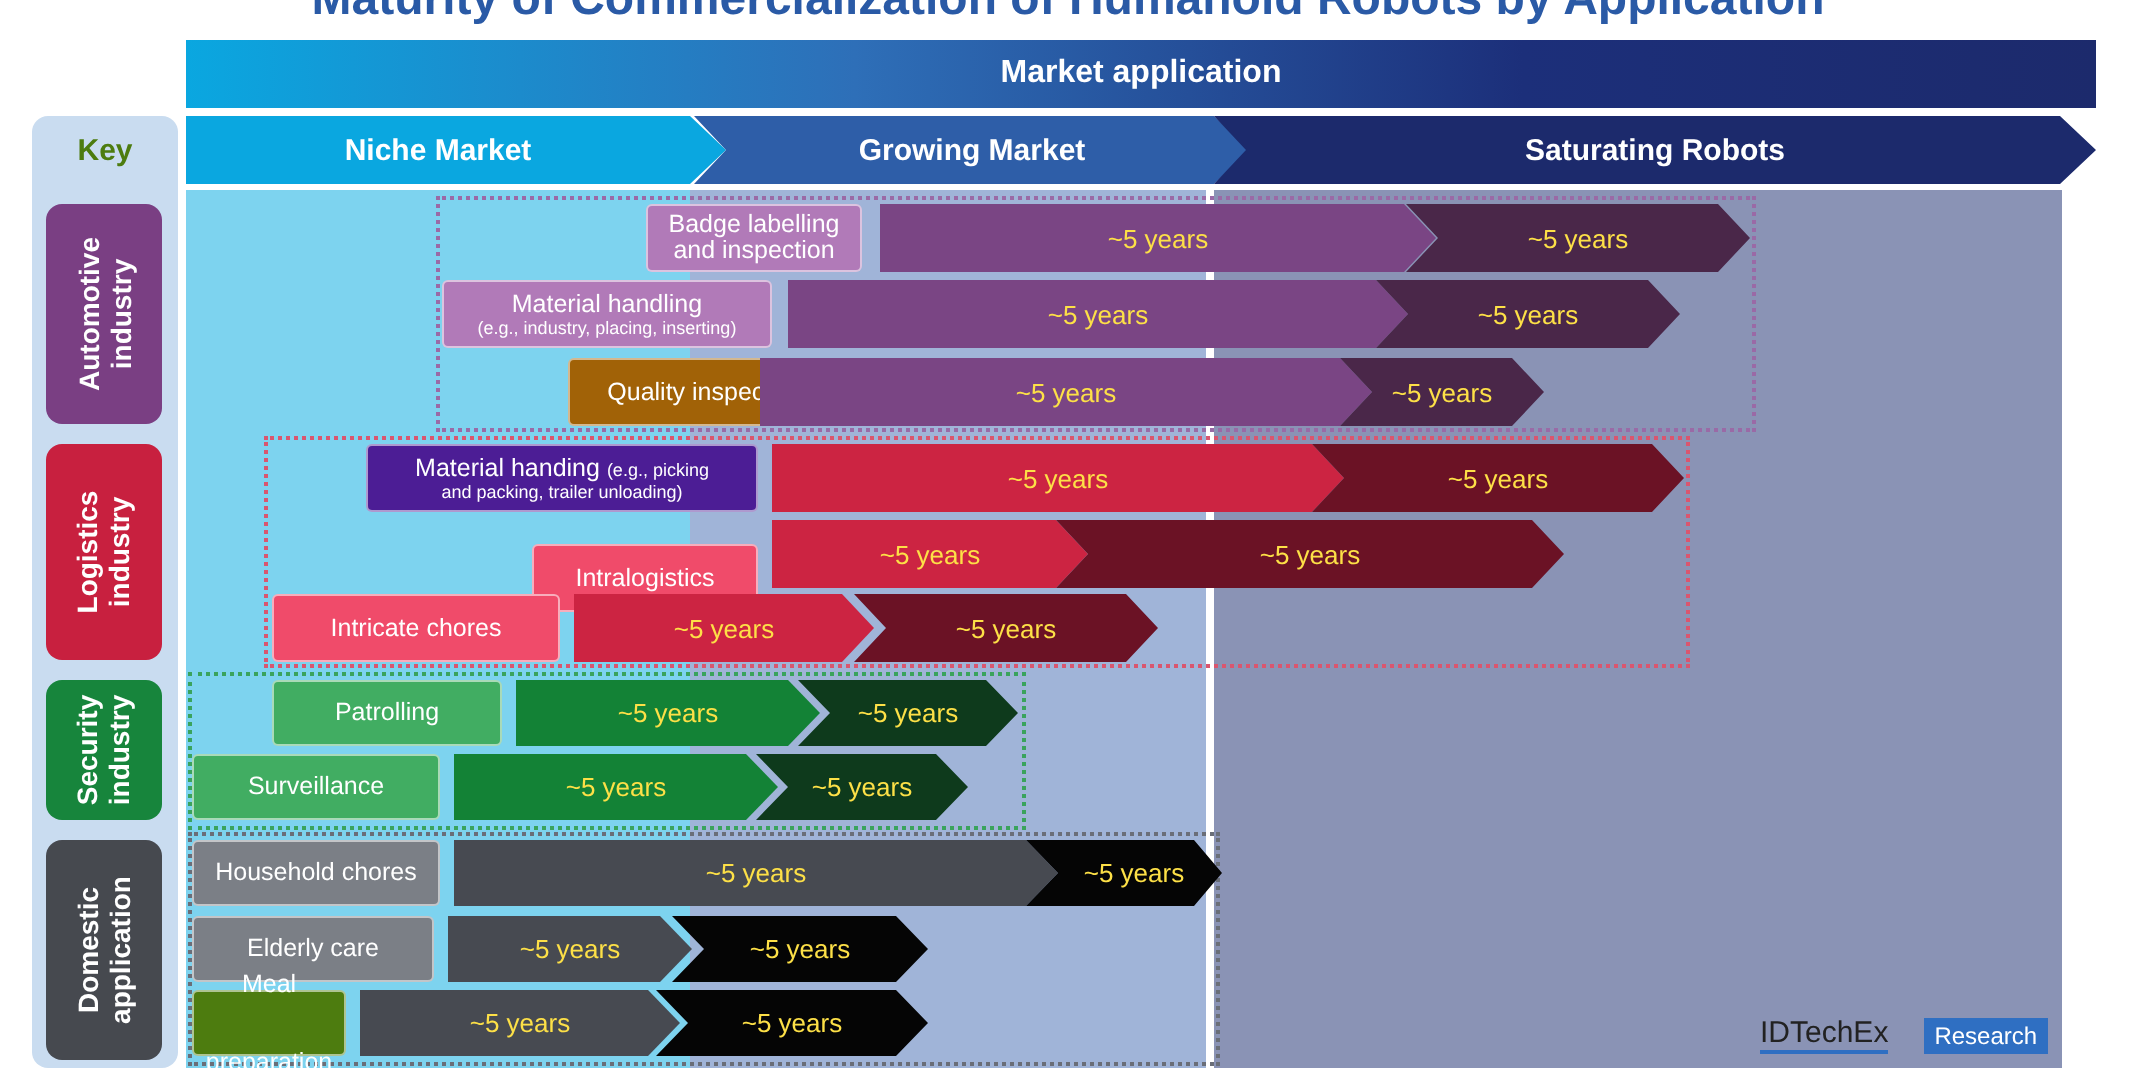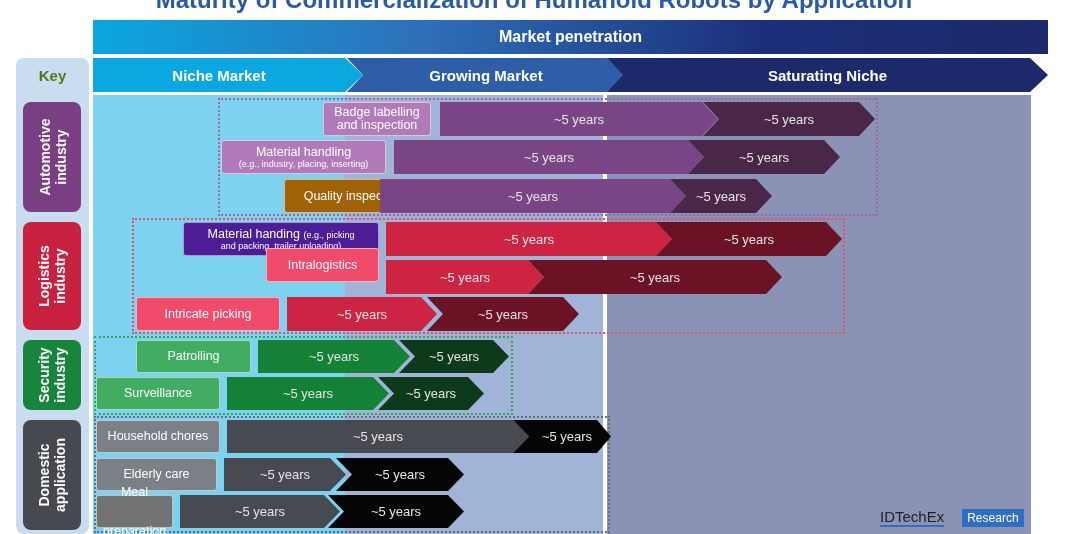--- a/index.html
+++ b/index.html
@@ -10,45 +10,45 @@
   .stage{top:58px;height:34px;color:#fff;font-weight:bold;font-size:15px;display:flex;align-items:center;justify-content:center;}
   .col-bg{top:95px;height:439px;}
   .divider{top:95px;height:439px;width:4px;background:#fff;}
   .keypanel{left:16px;top:58px;width:73px;height:476px;background:#c9dcf0;border-radius:8px;}
   .key-title{left:16px;top:58px;width:73px;height:34px;display:flex;align-items:center;justify-content:center;font-weight:bold;color:#4d7c0f;font-size:15px;}
   .keybox{left:23px;width:58px;border-radius:8px;display:flex;align-items:center;justify-content:center;}
   .keybox span{transform:rotate(-90deg);white-space:nowrap;color:#fff;font-weight:bold;font-size:14px;text-align:center;line-height:16px;}
   .group{border:2px dotted;}
   .label{border-radius:3px;color:#fff;font-size:12.5px;display:flex;flex-direction:column;align-items:center;justify-content:center;text-align:center;line-height:13px;border:1px solid rgba(255,255,255,.55);}
   .label small{font-size:9px;line-height:10px;}
-  .bar{color:#e5e5e5;font-size:13px;display:flex;align-items:center;justify-content:center;}
+  .bar{color:#fde047;font-size:13px;display:flex;align-items:center;justify-content:center;}
   .logo{left:880px;top:509px;display:flex;align-items:center;gap:5px;}
   .logo .id{font-size:15px;color:#222;border-bottom:2px solid #2f6fc2;line-height:16px;}
   .logo .rs{background:#2f6fc2;color:#fff;font-size:12px;padding:2px 5px;margin-left:13px;}
 </style>
 </head>
 <body>
 
 <div class="abs title">Maturity of Commercialization of Humanoid Robots by Application</div>
 
 <div class="abs col-bg" style="left:93px;width:252px;background:#7dd3ef;"></div>
 <div class="abs col-bg" style="left:345px;width:260px;background:#a0b4d8;"></div>
 <div class="abs col-bg" style="left:605px;width:426px;background:#8a93b5;"></div>
 <div class="abs divider" style="left:603px;"></div>
 
-<div class="abs penetration">Market penetration</div>
+<div class="abs penetration">Market application</div>
 
 <div class="abs stage" style="left:93px;width:270px;background:#0aa7e0;clip-path:polygon(0 0,252px 0,270px 50%,252px 100%,0 100%);">
   <span style="margin-right:18px">Niche Market</span>
 </div>
 <div class="abs stage" style="left:347px;width:278px;background:#2e5ea8;clip-path:polygon(0 0,260px 0,278px 50%,260px 100%,0 100%,16px 50%);">
   <span>Growing Market</span>
 </div>
 <div class="abs stage" style="left:607px;width:441px;background:#1c2a6c;clip-path:polygon(0 0,423px 0,441px 50%,423px 100%,0 100%,16px 50%);">
-  <span>Saturating Niche</span>
+  <span>Saturating Robots</span>
 </div>
 
 <div class="abs keypanel"></div>
 <div class="abs key-title">Key</div>
 <div class="abs keybox" style="top:102px;height:110px;background:#7a3f83;">
   <span><span>Automotive</span><br><span>industry</span></span>
 </div>
 <div class="abs keybox" style="top:222px;height:108px;background:#c8203f;">
   <span><span>Logistics</span><br><span>industry</span></span>
 </div>
@@ -100,32 +100,32 @@
   <span><span>Material handing</span> <small>(e.g., picking</small></span>
     <small>and packing, trailer unloading)</small>
 </div>
 <div class="abs bar" style="left:386px;top:222px;width:286px;height:34px;background:#cc2442;clip-path:polygon(0 0,270px 0,286px 50%,270px 100%,0 100%);">
     <span>~5 years</span>
   </div>
 <div class="abs bar" style="left:656px;top:222px;width:186px;height:34px;background:#6b1225;clip-path:polygon(0 0,170px 0,186px 50%,170px 100%,0 100%,16px 50%);">
     <span>~5 years</span>
   </div>
 
-<div class="abs label" style="left:266px;top:248px;width:113px;height:34px;background:#f04b6a;">
+<div class="abs label" style="left:266px;top:272px;width:113px;height:34px;background:#f04b6a;">
   <span>Intralogistics</span>
 </div>
 <div class="abs bar" style="left:386px;top:260px;width:158px;height:34px;background:#cc2442;clip-path:polygon(0 0,142px 0,158px 50%,142px 100%,0 100%);">
     <span>~5 years</span>
   </div>
 <div class="abs bar" style="left:528px;top:260px;width:254px;height:34px;background:#6b1225;clip-path:polygon(0 0,238px 0,254px 50%,238px 100%,0 100%,16px 50%);">
     <span>~5 years</span>
   </div>
 
 <div class="abs label" style="left:136px;top:297px;width:144px;height:34px;background:#f04b6a;">
-  <span>Intricate picking</span>
+  <span>Intricate chores</span>
 </div>
 <div class="abs bar" style="left:287px;top:297px;width:150px;height:34px;background:#cc2442;clip-path:polygon(0 0,134px 0,150px 50%,134px 100%,0 100%);">
     <span>~5 years</span>
   </div>
 <div class="abs bar" style="left:427px;top:297px;width:152px;height:34px;background:#6b1225;clip-path:polygon(0 0,136px 0,152px 50%,136px 100%,0 100%,16px 50%);">
     <span>~5 years</span>
   </div>
 
 <div class="abs label" style="left:136px;top:340px;width:115px;height:33px;background:#41ad62;">
   <span>Patrolling</span>
@@ -160,21 +160,21 @@
 <div class="abs label" style="left:96px;top:458px;width:121px;height:33px;background:#7b7f86;">
   <span>Elderly care</span>
 </div>
 <div class="abs bar" style="left:224px;top:458px;width:122px;height:33px;background:#474a51;clip-path:polygon(0 0,106px 0,122px 50%,106px 100%,0 100%);">
     <span>~5 years</span>
   </div>
 <div class="abs bar" style="left:336px;top:458px;width:128px;height:33px;background:#050505;clip-path:polygon(0 0,112px 0,128px 50%,112px 100%,0 100%,16px 50%);">
     <span>~5 years</span>
   </div>
 
-<div class="abs label" style="left:96px;top:495px;width:77px;height:33px;background:#737373;gap:26px;">
+<div class="abs label" style="left:96px;top:495px;width:77px;height:33px;background:#4d7c0f;gap:26px;">
   <span>Meal</span>
     <span>preparation</span>
 </div>
 <div class="abs bar" style="left:180px;top:495px;width:160px;height:33px;background:#474a51;clip-path:polygon(0 0,144px 0,160px 50%,144px 100%,0 100%);">
     <span>~5 years</span>
   </div>
 <div class="abs bar" style="left:328px;top:495px;width:136px;height:33px;background:#050505;clip-path:polygon(0 0,120px 0,136px 50%,120px 100%,0 100%,16px 50%);">
     <span>~5 years</span>
   </div>
 

